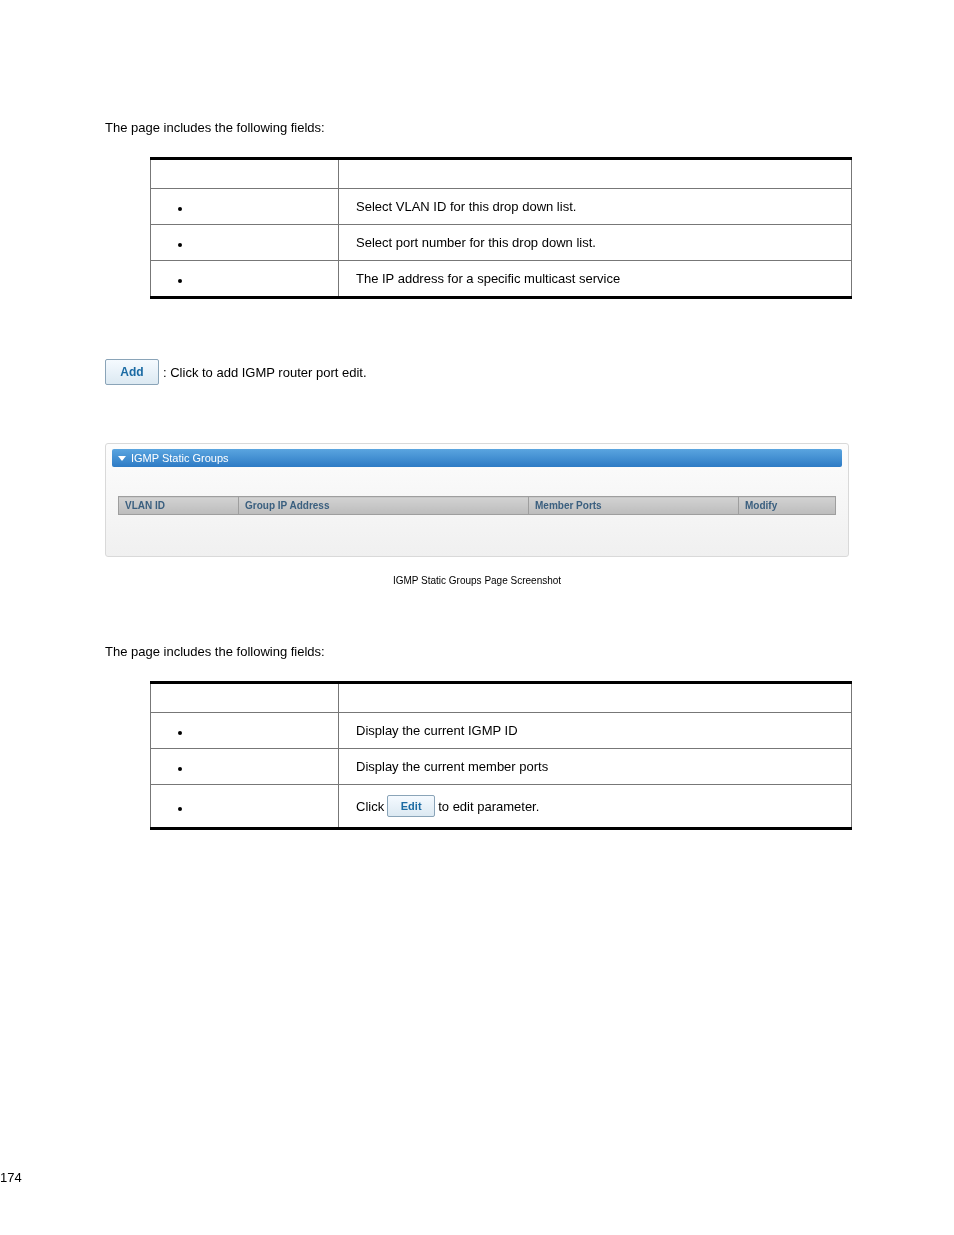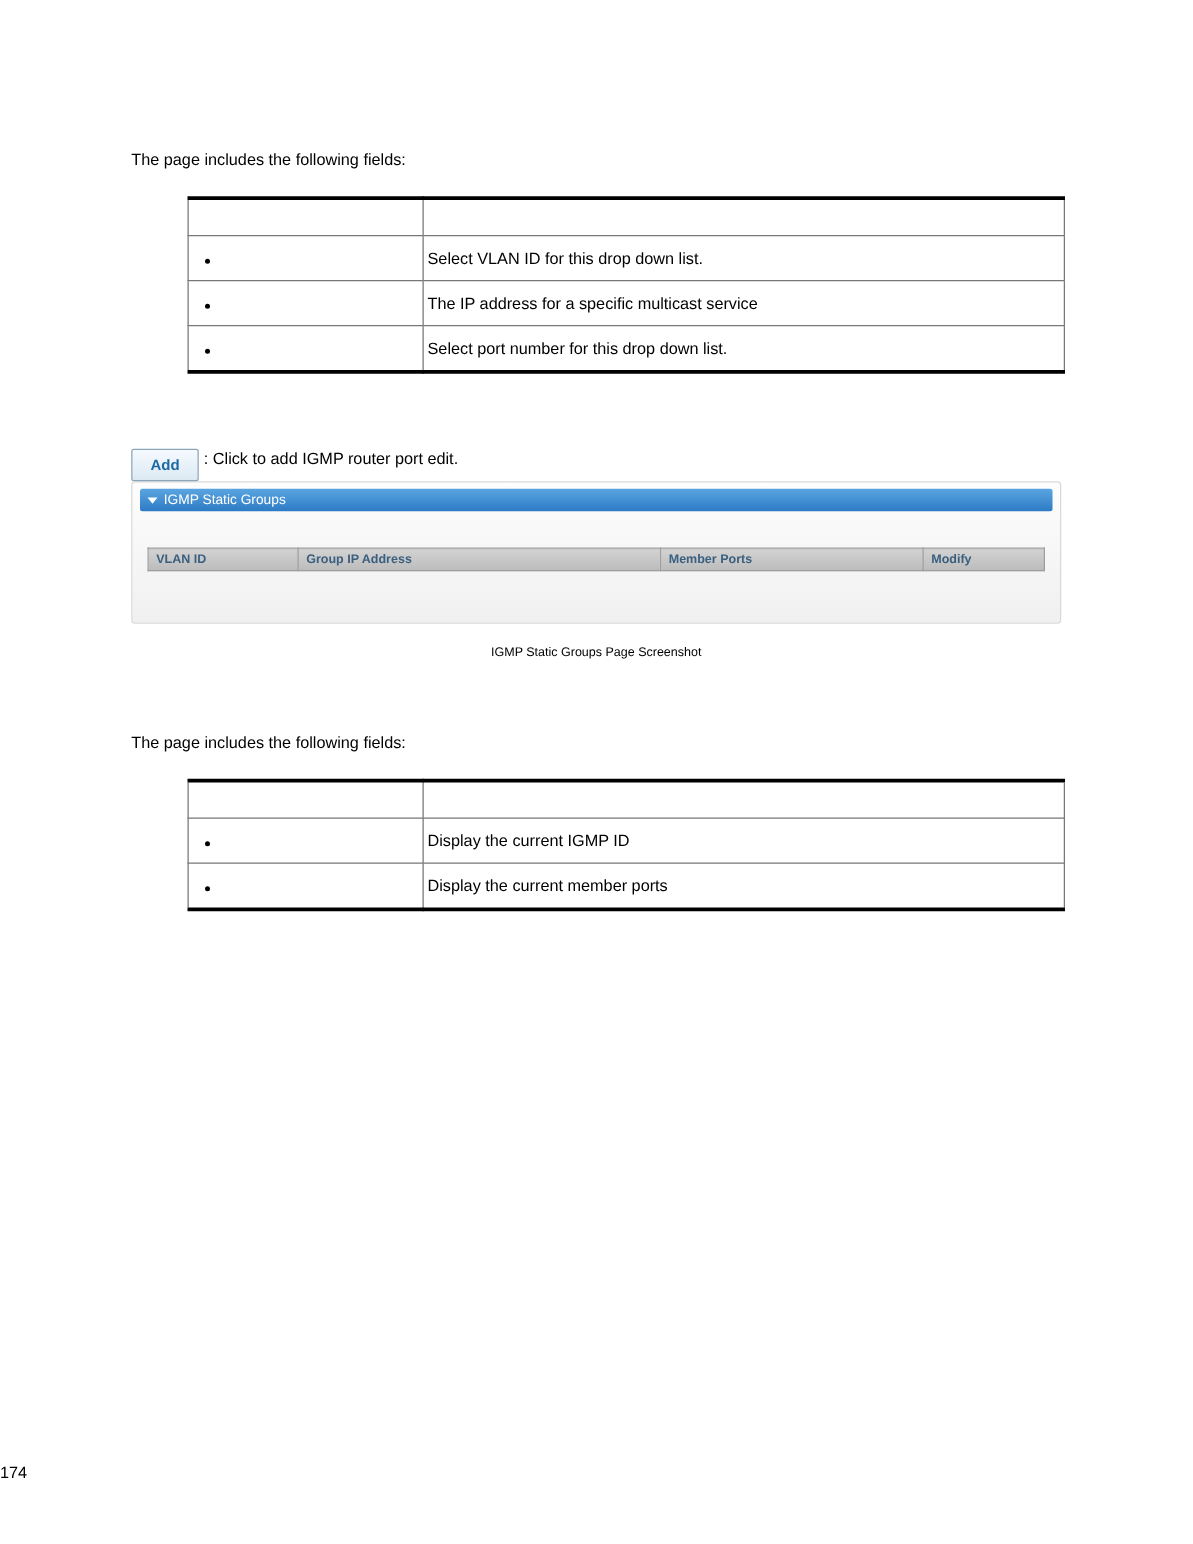--- a/index.html
+++ b/index.html
@@ -20,21 +20,21 @@
   .field-table {
     width: 702px;
     margin-left: 45px;
     border-collapse: collapse;
     border-top: 3px solid #000;
     border-bottom: 3px solid #000;
     margin-bottom: 30px;
   }
   .field-table td {
     border: 1px solid #777;
-    padding: 10px 3px;
+    padding: 10px 17px;
     vertical-align: middle;
     font-size: 13px;
   }
   .field-table .header-row td {
     height: 30px;
     padding: 10px 8px;
   }
   .field-table .col1 {
     width: 188px;
     text-align: left;
@@ -42,22 +42,23 @@
   .dot {
     display: inline-block;
     width: 4px;
     height: 4px;
     background: #000;
     border-radius: 50%;
     margin-left: 10px;
   }
   .button-line {
     margin-top: 60px;
+    margin-bottom: 58px;
     display: flex;
-    align-items: flex-start;
+    align-items: center;
     gap: 4px;
     font-size: 13px;
   }
   .add-button {
     display: inline-block;
     width: 54px;
     height: 26px;
     border: 1px solid #8aa4b8;
     background: linear-gradient(#f5faff, #dce9f2);
     color: #1a6aa3;
@@ -152,25 +153,25 @@
       <tr class="header-row">
     <td class="col1"></td>
     <td></td>
   </tr>
   <tr>
     <td class="col1"><span class="dot"></span></td>
     <td>Select VLAN ID for this drop down list.</td>
   </tr>
   <tr>
     <td class="col1"><span class="dot"></span></td>
+    <td>Select port number for this drop down list.</td>
+  </tr>
+  <tr>
+    <td class="col1"><span class="dot"></span></td>
     <td>The IP address for a specific multicast service</td>
-  </tr>
-  <tr>
-    <td class="col1"><span class="dot"></span></td>
-    <td>Select port number for this drop down list.</td>
   </tr>
 </tbody>
   </table>
 
 <div class="button-line">
   <span class="add-button">Add</span>
   <span>: Click to add IGMP router port edit.</span>
 </div>
 
 <div class="screenshot-panel">
@@ -203,16 +204,26 @@
     <td></td>
   </tr>
   <tr>
     <td class="col1"><span class="dot"></span></td>
     <td>Display the current IGMP ID</td>
   </tr>
   <tr>
     <td class="col1"><span class="dot"></span></td>
     <td>Display the current member ports</td>
   </tr>
+  <tr>
+    <td class="col1"><span class="dot"></span></td>
+    <td>
+      <div class="modify-cell">
+        <span>Click </span>
+        <span class="edit-button">Edit</span>
+        <span> to edit parameter.</span>
+      </div>
+    </td>
+  </tr>
 </tbody>
   </table>
 
 <div class="page-num">174</div>
 
 </body></html>

